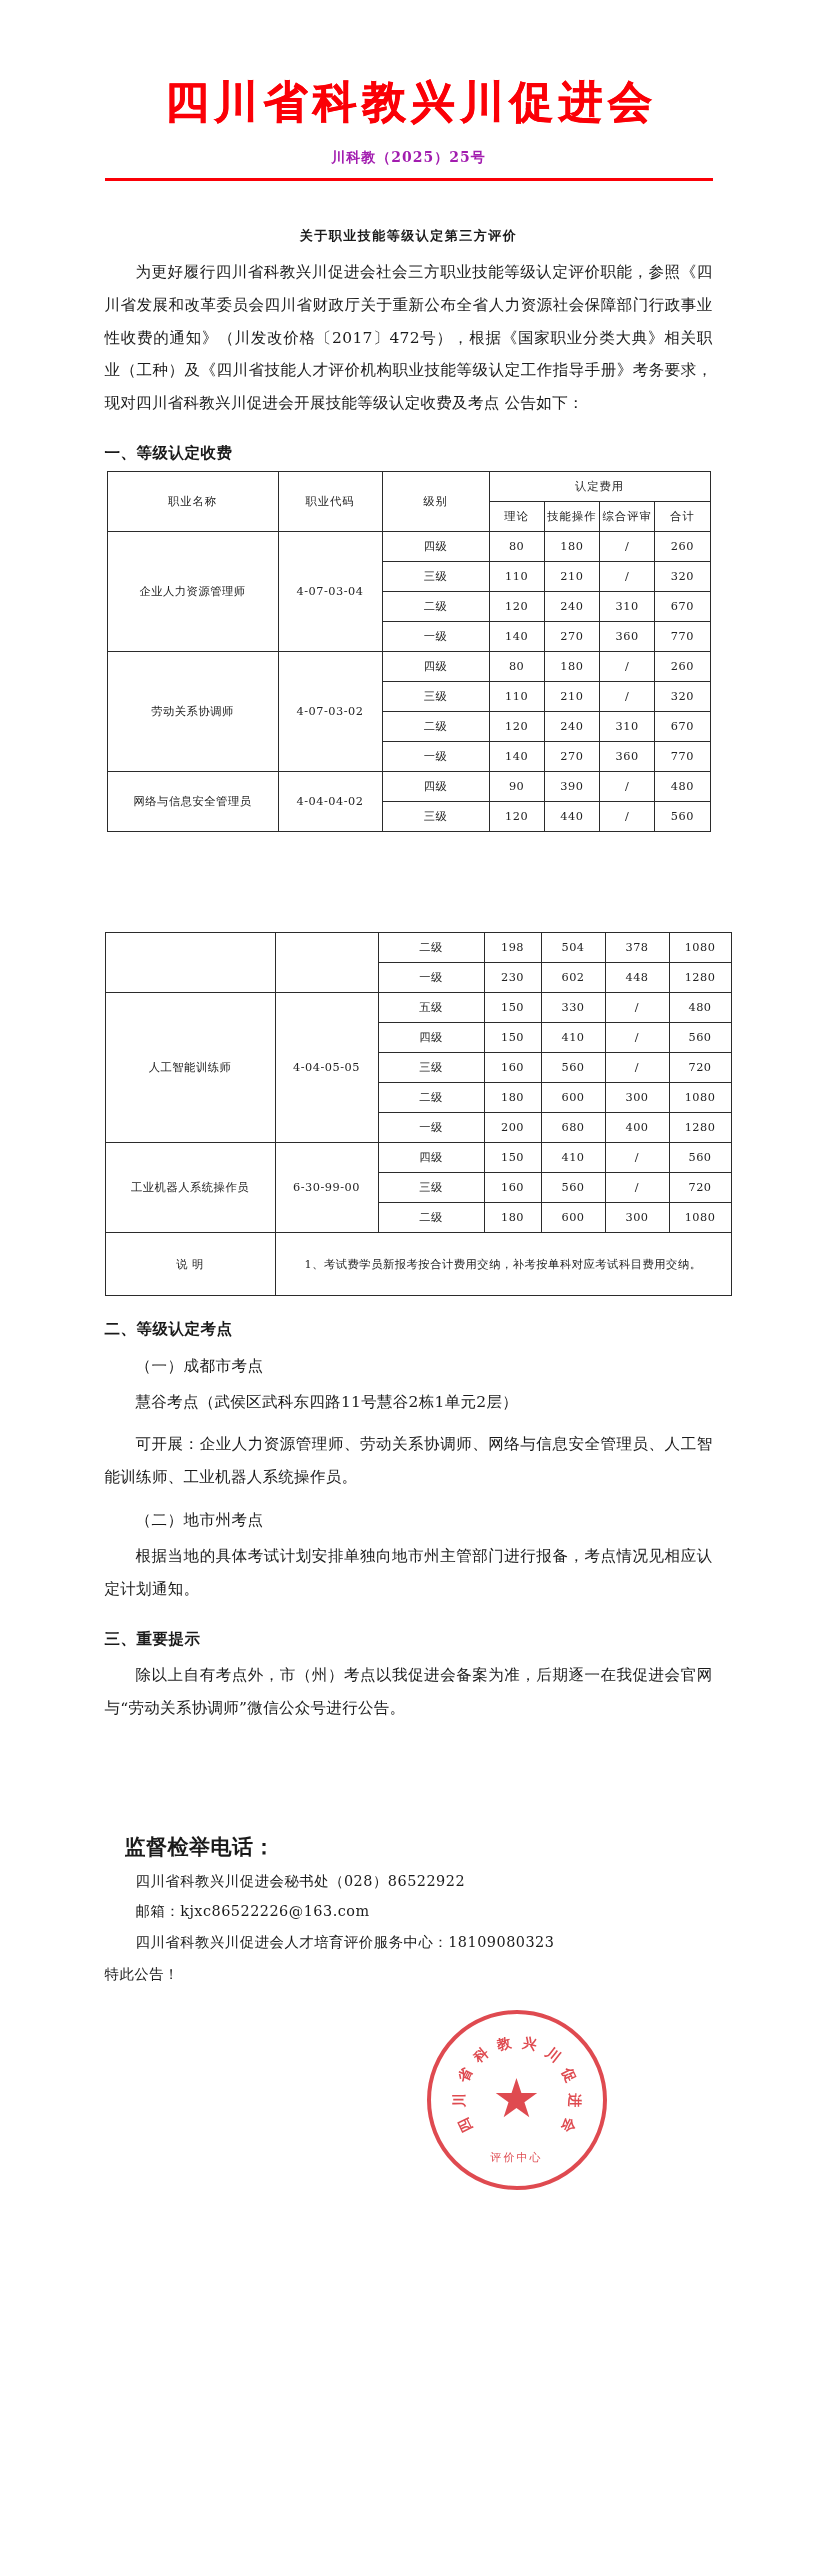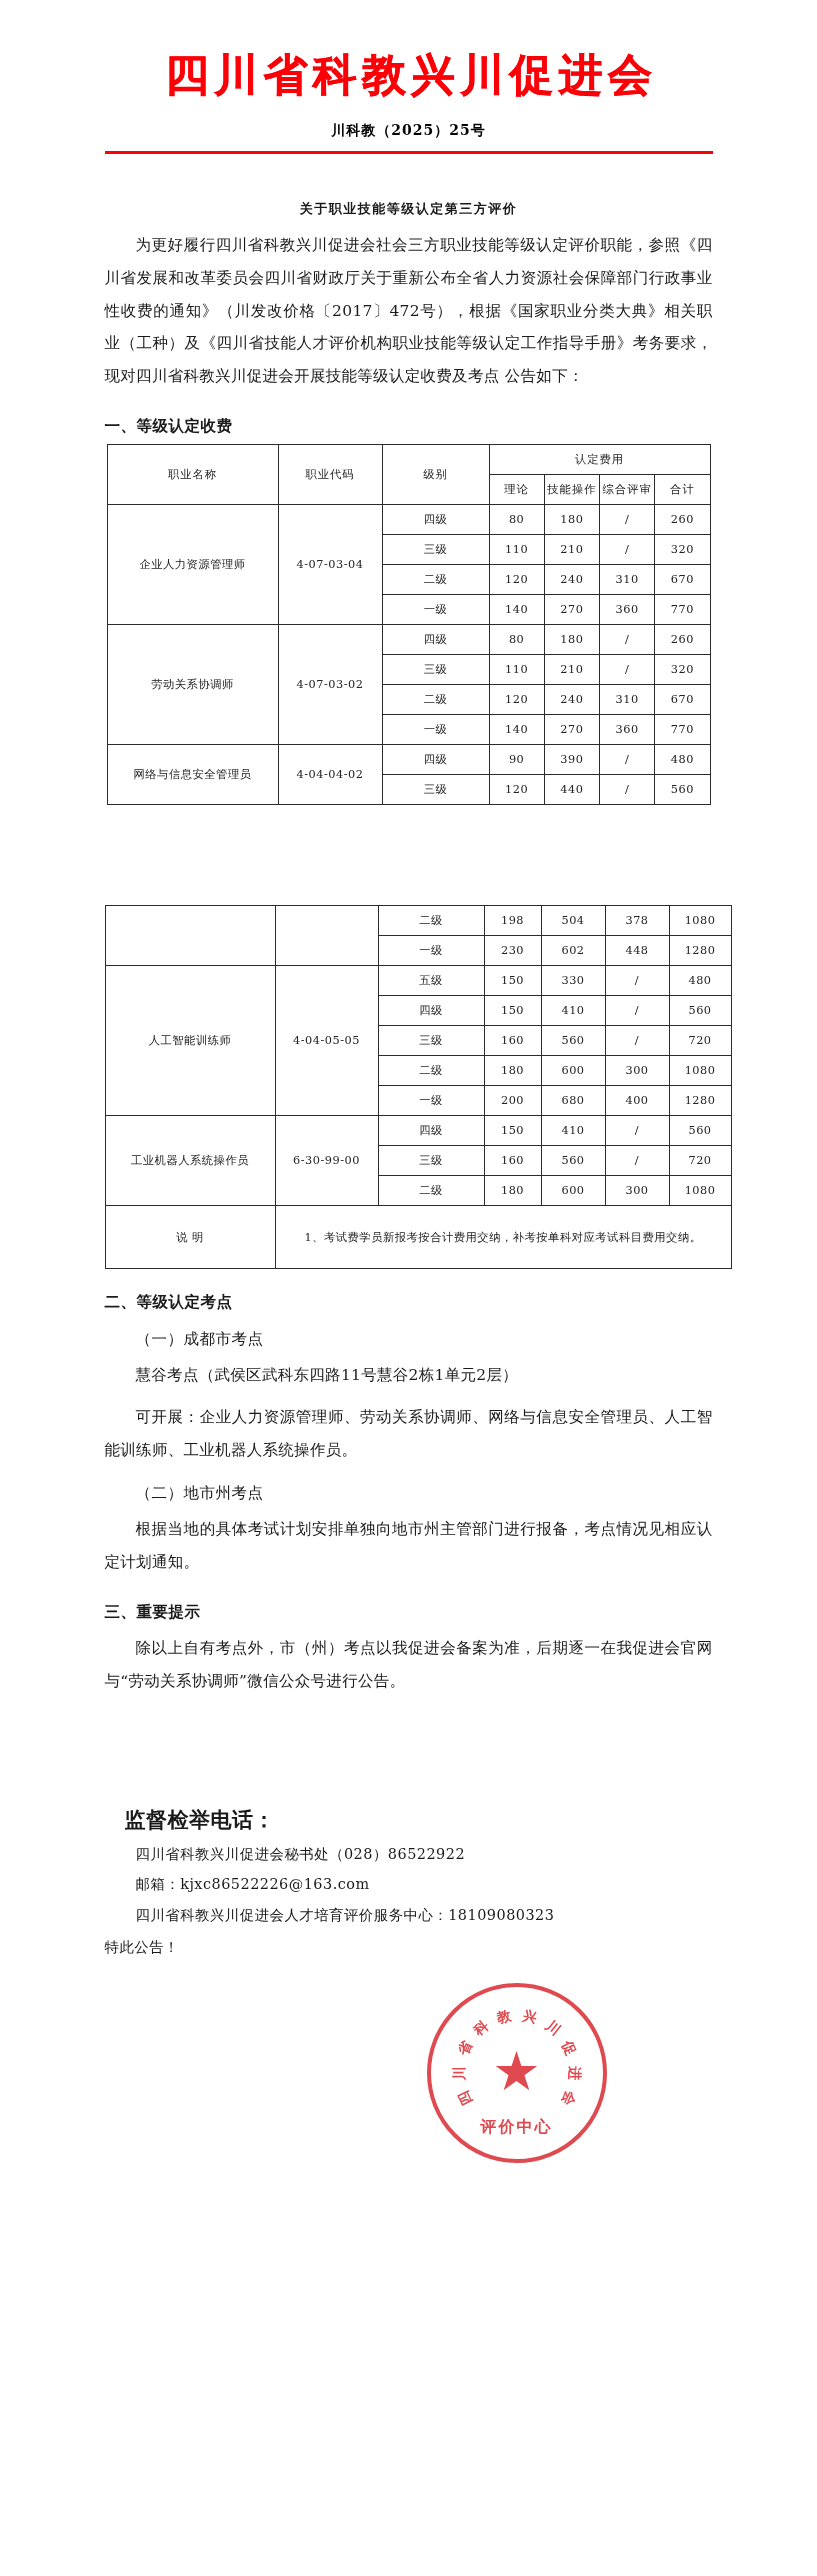--- a/index.html
+++ b/index.html
@@ -16,39 +16,39 @@
     box-sizing:border-box;
   }
   .doc{
     width:608px;
     margin:0 auto;
     position:relative;
   }
 
   
   .masthead{
-    padding-top:50px;
+    padding-top:77px;
     text-align:center;
   }
   .org-title{
     color:#fb0007;
     font-family:"DejaVu Serif","Liberation Serif",serif;
     font-weight:bold;
     font-size:44px;
     letter-spacing:5.2px;
     line-height:1.15;
     white-space:nowrap;
     text-indent:5.2px;
     -webkit-text-stroke:0.5px #fb0007;
   }
   .doc-number{
     margin-top:21.6px;
     font-size:14px;
     letter-spacing:1px;
-    color:#000000;
+    color:#a21caf;
     font-weight:bold;
   }
   .red-rule{
     margin:11.3px auto 0 auto;
     width:608px;
     height:2.6px;
     background:#fb0007;
   }
 
   
@@ -189,23 +189,23 @@
     color:#d8232a;
     transform-origin:0 0;
     white-space:nowrap;
     font-family:"DejaVu Serif","Liberation Serif",serif;
   }
   .seal-bottom{
     position:absolute;
     left:50%;
     bottom:20.6px;
     transform:translateX(-50%);
-    font-size:16px;
+    font-size:11px;
     color:#d8232a;
-    font-weight:bold;
+    font-weight:normal;
     letter-spacing:2.1px;
     white-space:nowrap;
   }
   .page-gap{ height:93px; }
   .bottom-pad{ height:773px; }
 </style>
 </head>
 <body>
 
 <div class="page">

